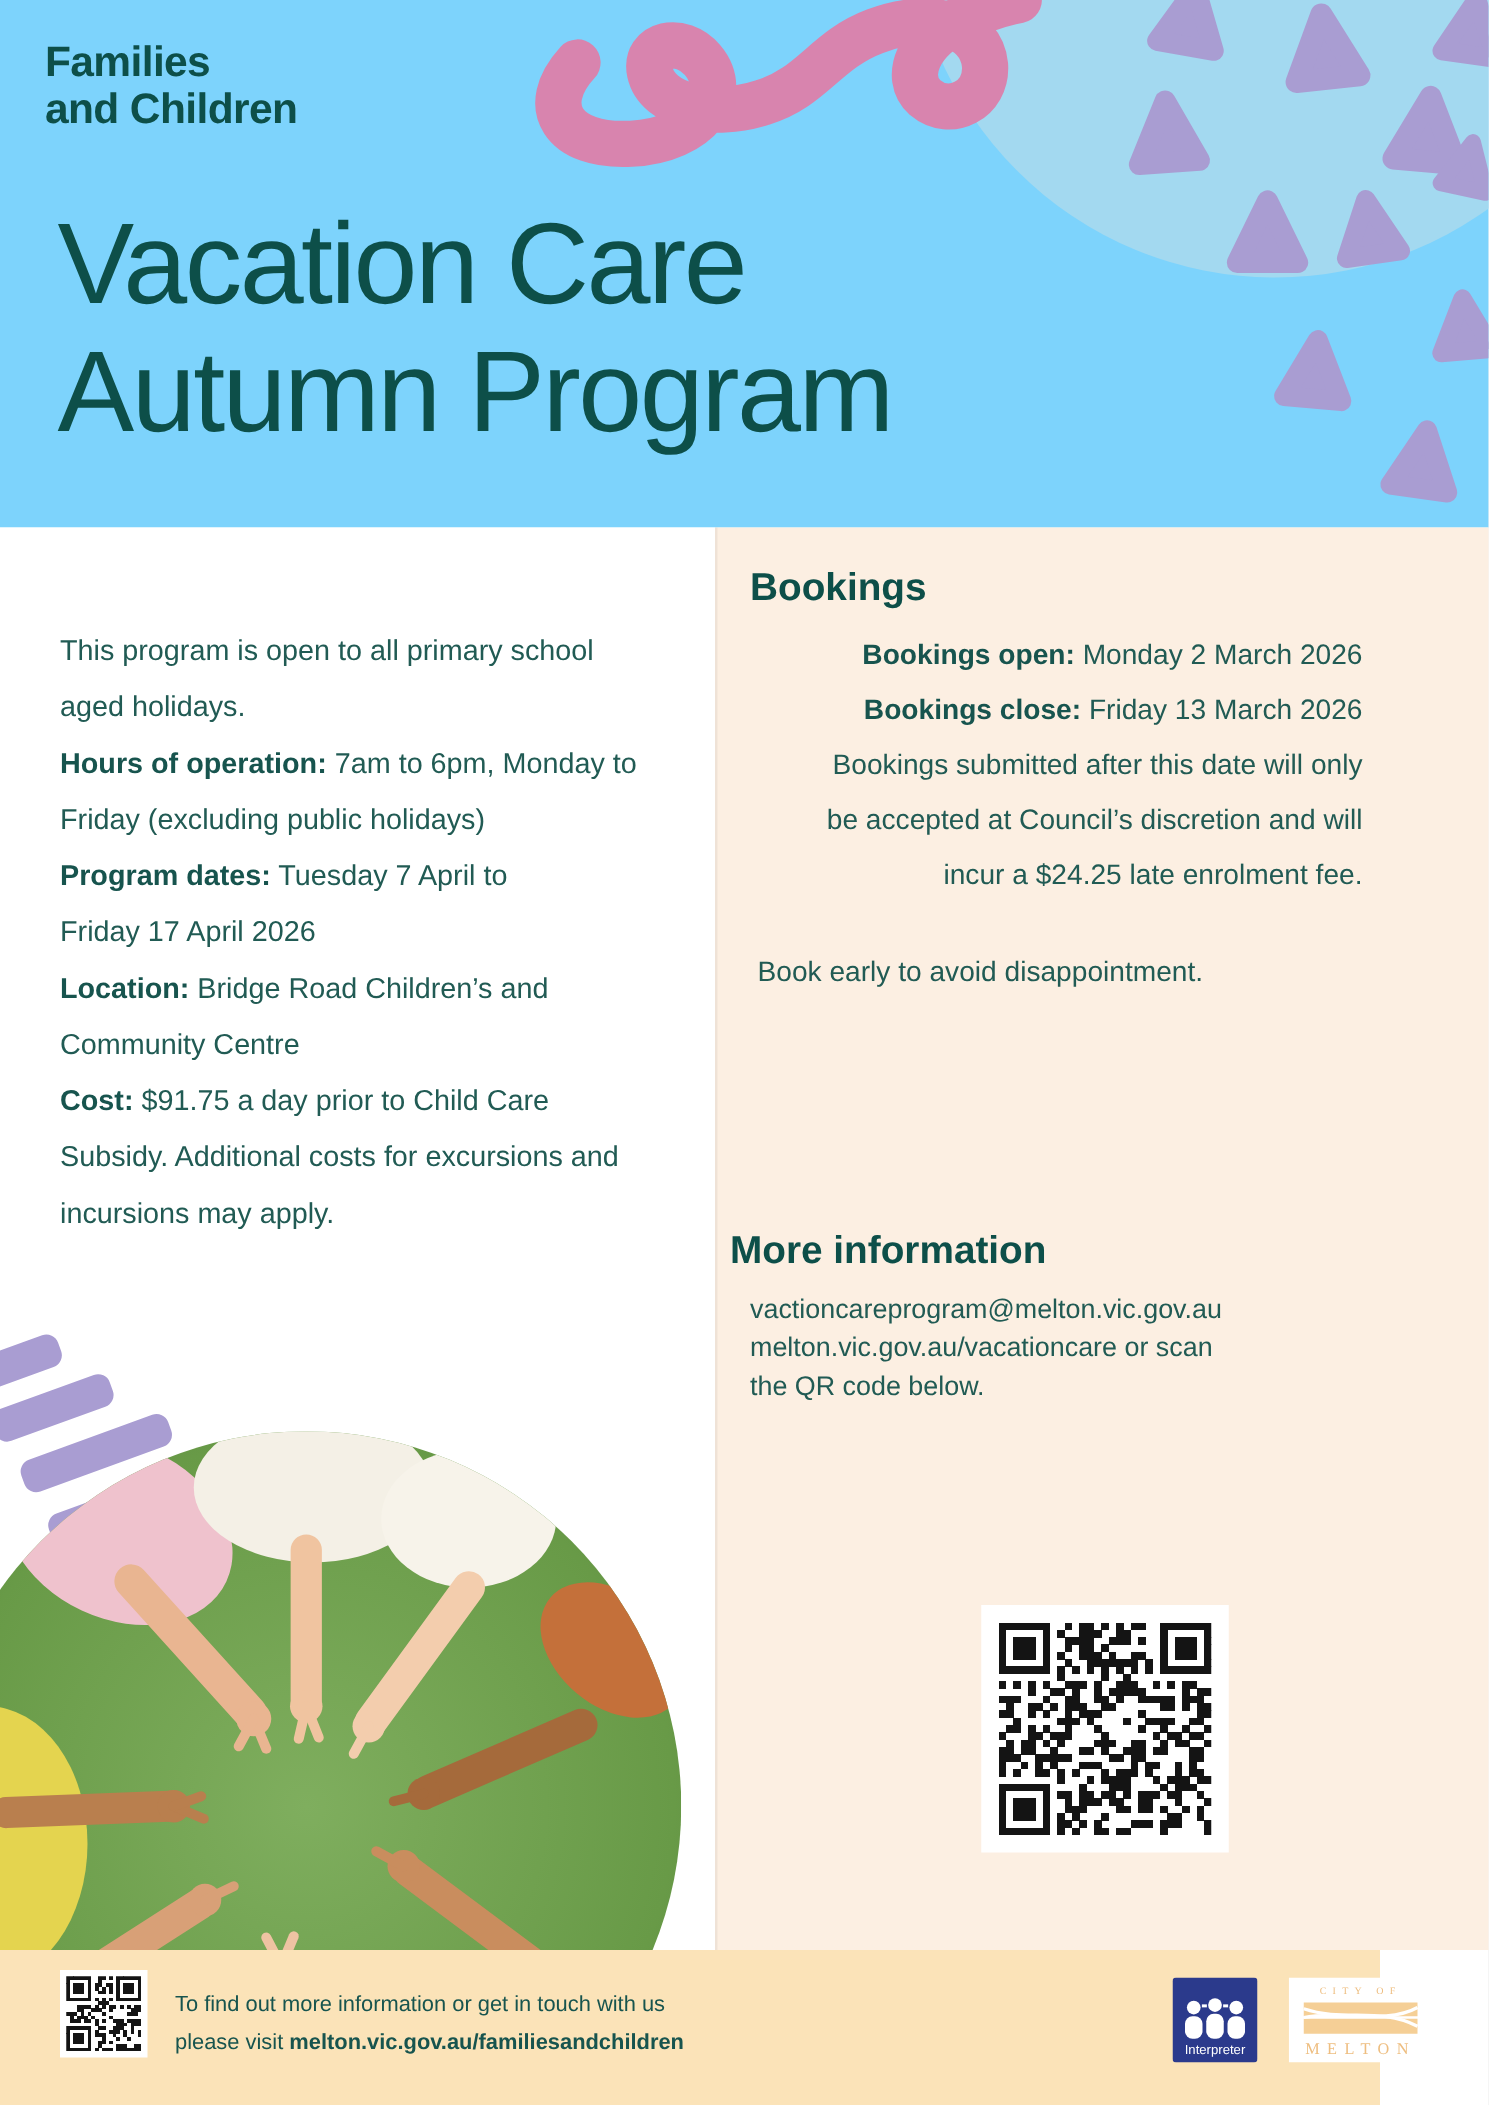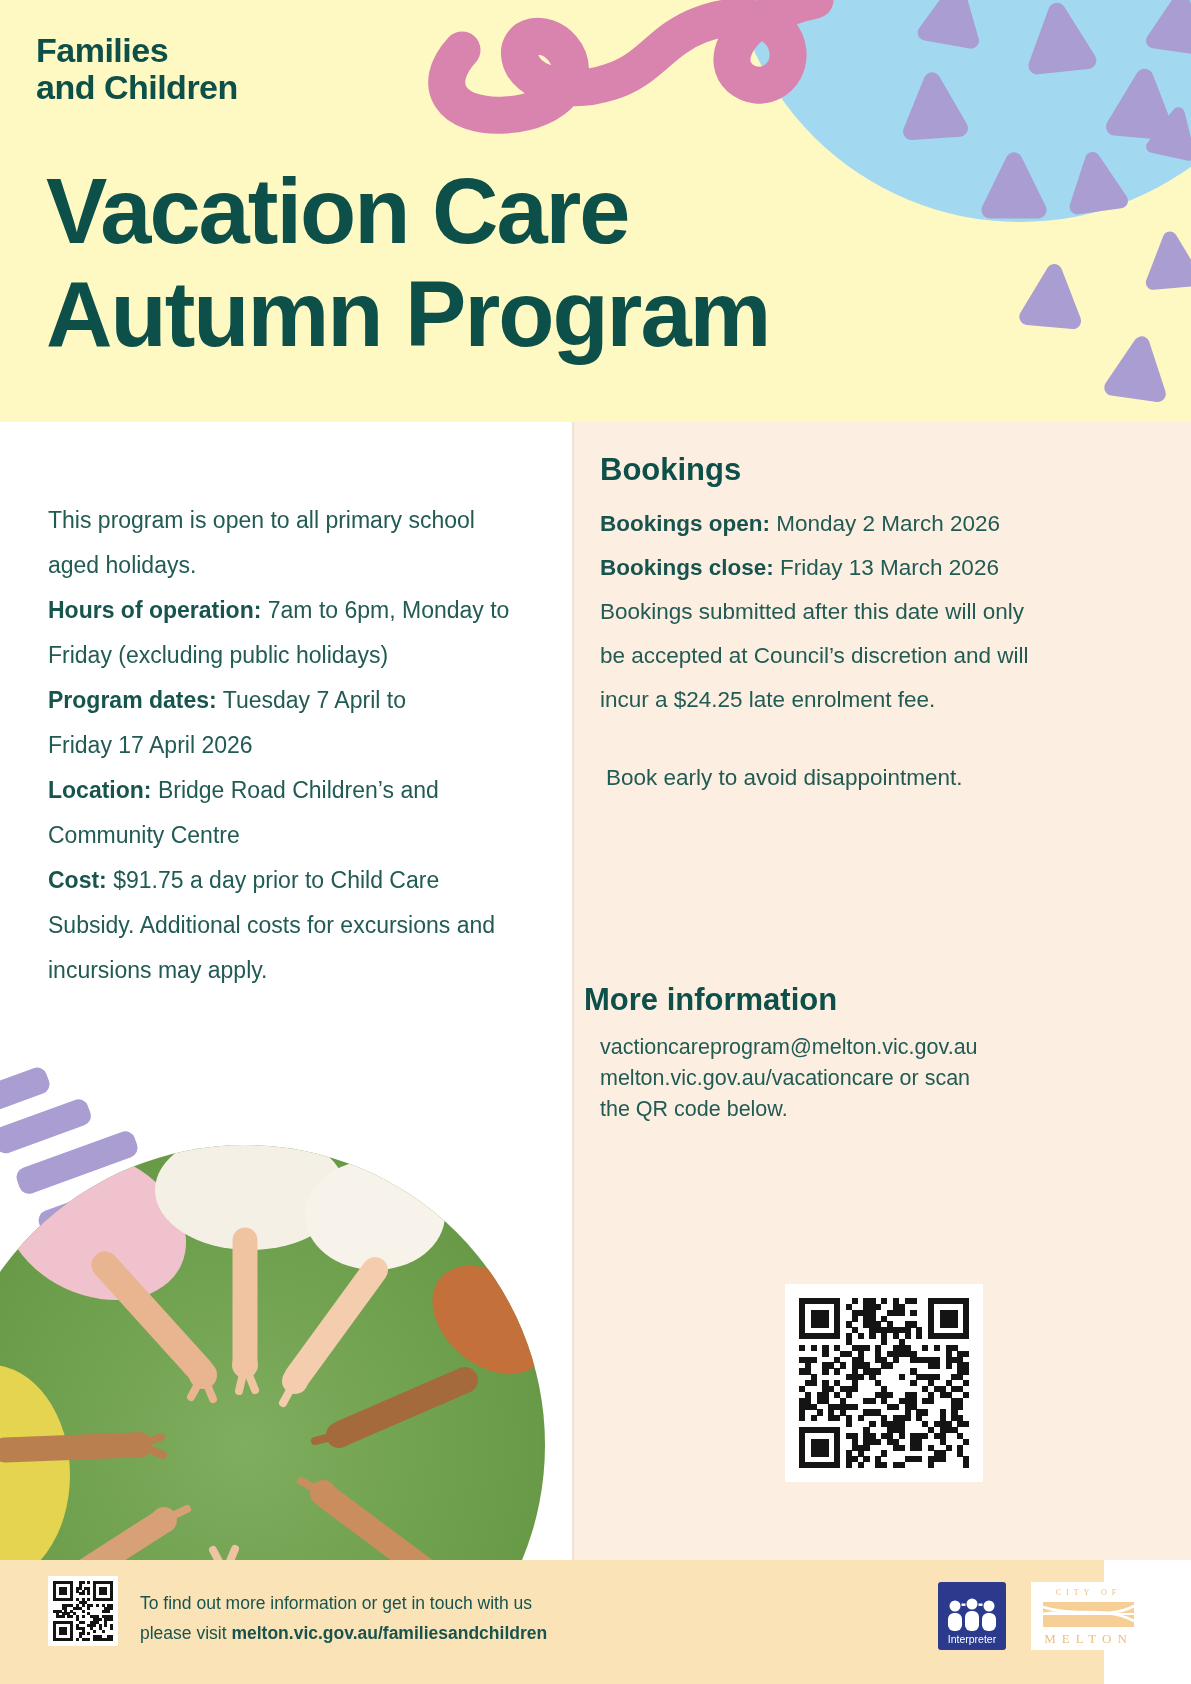--- a/index.html
+++ b/index.html
@@ -1,36 +1,36 @@
 <!DOCTYPE html>
 <html><head>
 <meta charset="utf-8">
 <style>
   html,body{margin:0;padding:0;background:#e8e8e8;}
   .poster{position:relative;width:1191px;height:1684px;margin:0 auto;overflow:hidden;
           background:#ffffff;font-family:"Liberation Sans",sans-serif;color:#215b54;}
   
-  .header{position:absolute;left:0;top:0;width:1191px;height:422px;background:#fef9c3;}
+  .header{position:absolute;left:0;top:0;width:1191px;height:422px;background:#7dd3fc;}
   .header-decor{position:absolute;left:0;top:0;width:1191px;height:430px;pointer-events:none;}
   .brand{position:absolute;left:36px;top:32px;font-size:34px;line-height:37px;font-weight:bold;
          color:#0d4f49;letter-spacing:-0.5px;z-index:2;}
-  .title{position:absolute;left:46px;top:160px;font-size:92px;line-height:103px;font-weight:bold;
+  .title{position:absolute;left:46px;top:160px;font-size:92px;line-height:103px;font-weight:normal;
          color:#0d4f49;letter-spacing:-2px;z-index:2;}
   
   .col-left{position:absolute;left:0;top:422px;width:572px;height:1138px;background:#ffffff;}
   .col-right{position:absolute;left:572px;top:422px;width:619px;height:1138px;background:#fcefe2;
              border-left:2px solid rgba(0,0,0,0.05);}
   h2{margin:0;font-size:31px;font-weight:bold;color:#0d4f49;}
   .h-left{position:absolute;left:48px;top:452px;}
   .h-book{position:absolute;left:600px;top:452px;}
   .h-more{position:absolute;left:584px;top:982px;}
   .details{position:absolute;left:48px;top:498px;width:480px;font-size:23px;line-height:45px;}
   .details p{margin:0;white-space:pre-line;}
   .bookblock{position:absolute;left:600px;top:502px;width:490px;font-size:22.5px;line-height:44px;}
-  .bookblock p{margin:0;white-space:pre-line;}
+  .bookblock p{margin:0;white-space:pre-line;text-align:right;}
   .bookearly{position:absolute;left:606px;top:765px;width:480px;font-size:22.5px;margin:0;}
   .pleasenote{position:absolute;left:606px;top:852px;width:470px;font-size:22px;line-height:33px;
               margin:0;white-space:pre-line;}
   .moreinfo{position:absolute;left:600px;top:1032px;width:420px;font-size:21.5px;line-height:31px;
             margin:0;white-space:pre-line;}
   b{font-weight:bold;color:#17544e;}
   
   .qr{background:#ffffff;box-sizing:border-box;}
   .qr svg{display:block;width:100%;height:100%;}
   .qr-main{position:absolute;left:785px;top:1284px;width:198px;height:198px;padding:14px;}

